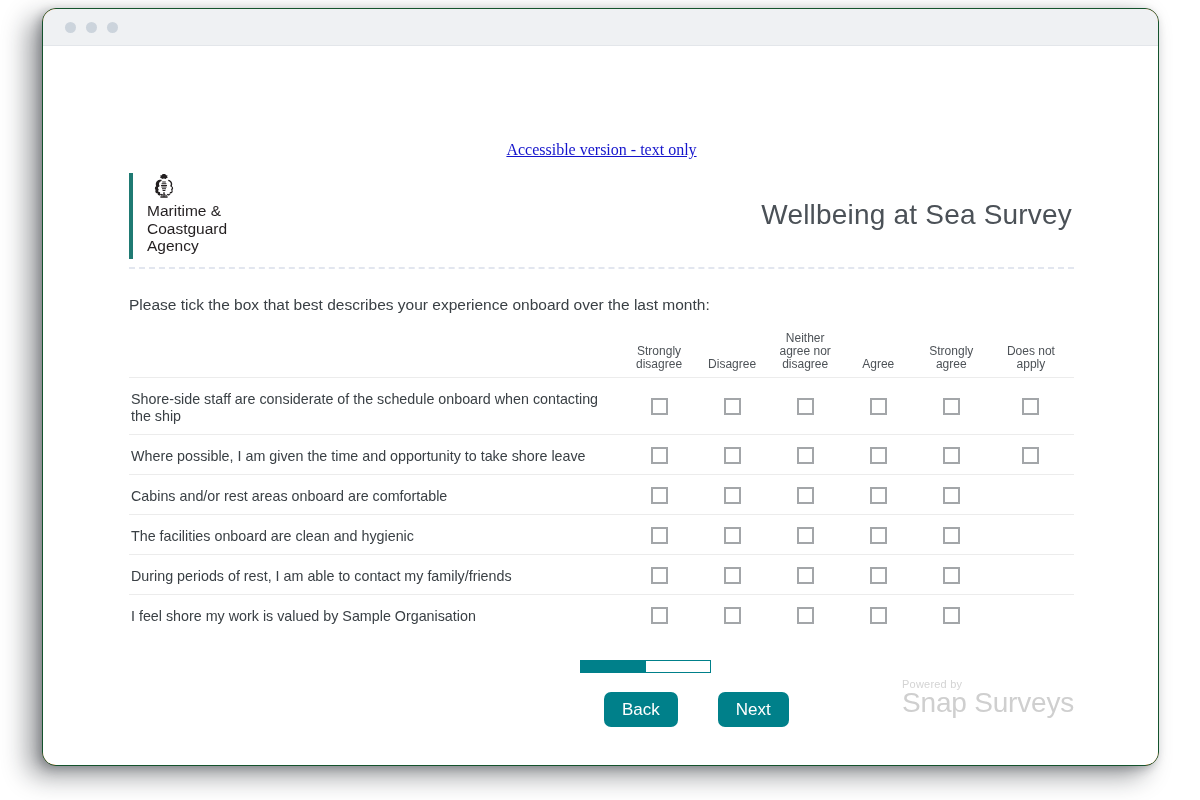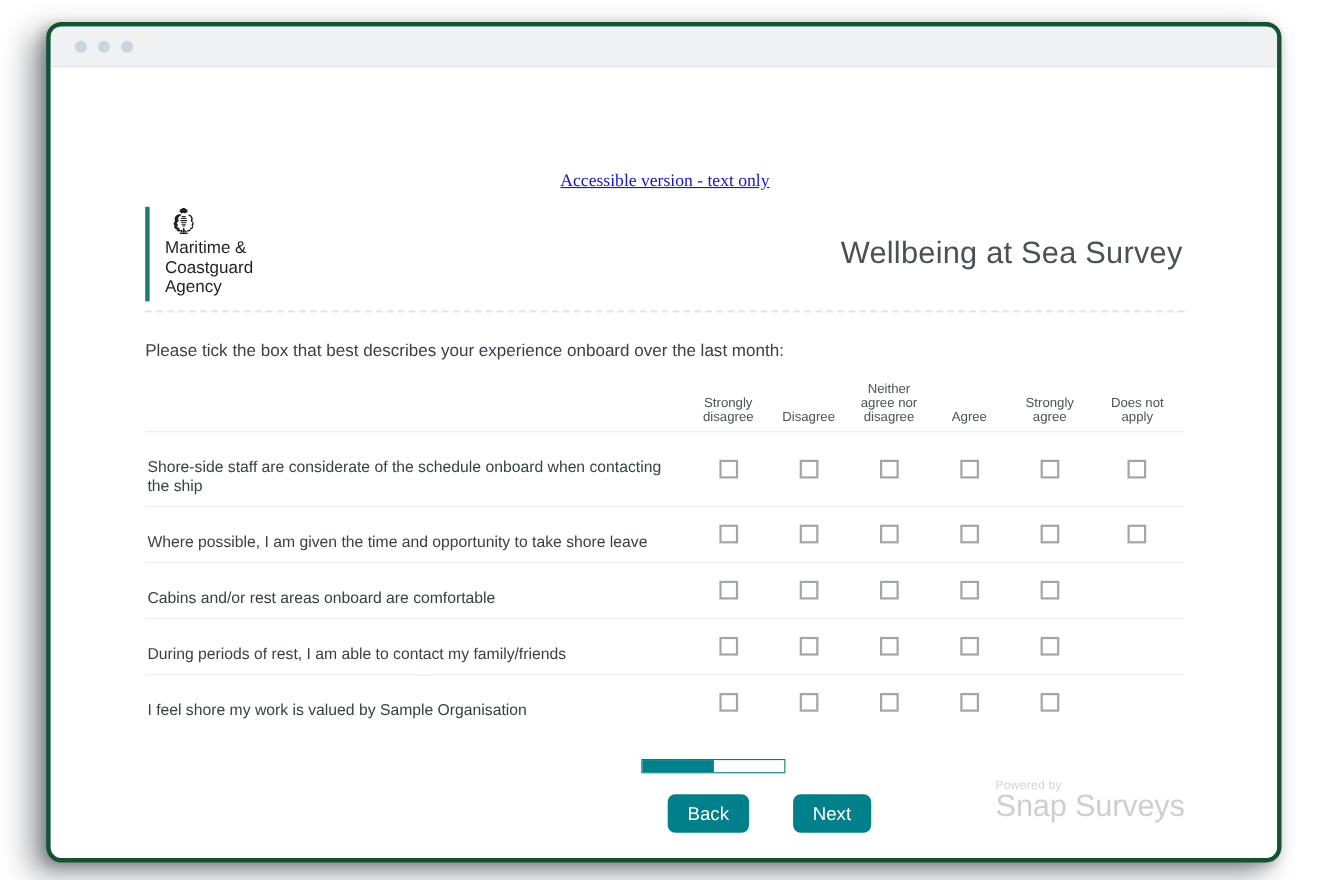--- a/index.html
+++ b/index.html
@@ -12,25 +12,25 @@
   }
   #screen {
     position: relative;
     width: 1200px; height: 800px;
     background: #ffffff;
   }
 
   
   .browser-window {
     position: absolute;
-    left: 42px; top: 20px;
+    left: 42px; top: 8px;
     width: 1115px; height: 756px;
-    background: #7dd3fc;
+    background: #f97316;
     border-radius: 14px;
-    border: 4px solid #14532d;
+    border: 1px solid #14532d;
     box-shadow:
       -14px 10px 26px rgba(20,24,30,0.42),
       -3px 3px 10px rgba(20,24,30,0.25);
     overflow: hidden;
   }
   .titlebar {
     position: absolute;
     left: 0; top: 0;
     width: 100%; height: 37px;
     background: #eff1f3;
@@ -138,21 +138,21 @@
   .grid td {
     padding: 0;
     vertical-align: middle;
     border-top: 1px solid #ececec;
   }
   .grid tr.headrow td, .grid tr.headrow th { border-top: 0; }
   .grid td.qcell {
     font-size: 14.3px;
     line-height: 17px;
     color: #3a4045;
-    padding: 24px 16px 9px 2px;
+    padding: 13px 16px 9px 2px;
   }
   .grid td.cbcell {
     text-align: center;
     height: 37px;
   }
   .checkbox {
     display: inline-block;
     width: 17px; height: 17px;
     border: 2px solid #a3a6a9;
     background: #ffffff;
@@ -308,20 +308,29 @@
               <tr>
                 <td class="qcell">Cabins and/or rest areas onboard are comfortable</td>
                 <td class="cbcell"><span class="checkbox"></span></td>
                 <td class="cbcell"><span class="checkbox"></span></td>
                 <td class="cbcell"><span class="checkbox"></span></td>
                 <td class="cbcell"><span class="checkbox"></span></td>
                 <td class="cbcell"><span class="checkbox"></span></td>
                 <td class="cbcell"></td>
               </tr>
               <tr>
+                <td class="qcell">The facilities onboard are clean and hygienic</td>
+                <td class="cbcell"><span class="checkbox"></span></td>
+                <td class="cbcell"><span class="checkbox"></span></td>
+                <td class="cbcell"><span class="checkbox"></span></td>
+                <td class="cbcell"><span class="checkbox"></span></td>
+                <td class="cbcell"><span class="checkbox"></span></td>
+                <td class="cbcell"></td>
+              </tr>
+              <tr>
                 <td class="qcell">During periods of rest, I am able to contact my family/friends</td>
                 <td class="cbcell"><span class="checkbox"></span></td>
                 <td class="cbcell"><span class="checkbox"></span></td>
                 <td class="cbcell"><span class="checkbox"></span></td>
                 <td class="cbcell"><span class="checkbox"></span></td>
                 <td class="cbcell"><span class="checkbox"></span></td>
                 <td class="cbcell"></td>
               </tr>
               <tr>
                 <td class="qcell">I feel shore my work is valued by Sample Organisation</td>

